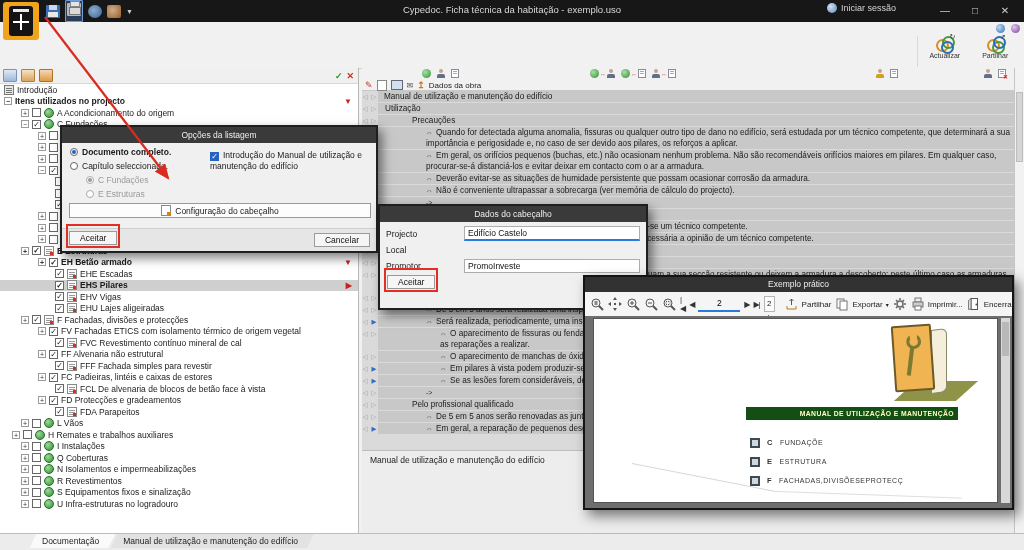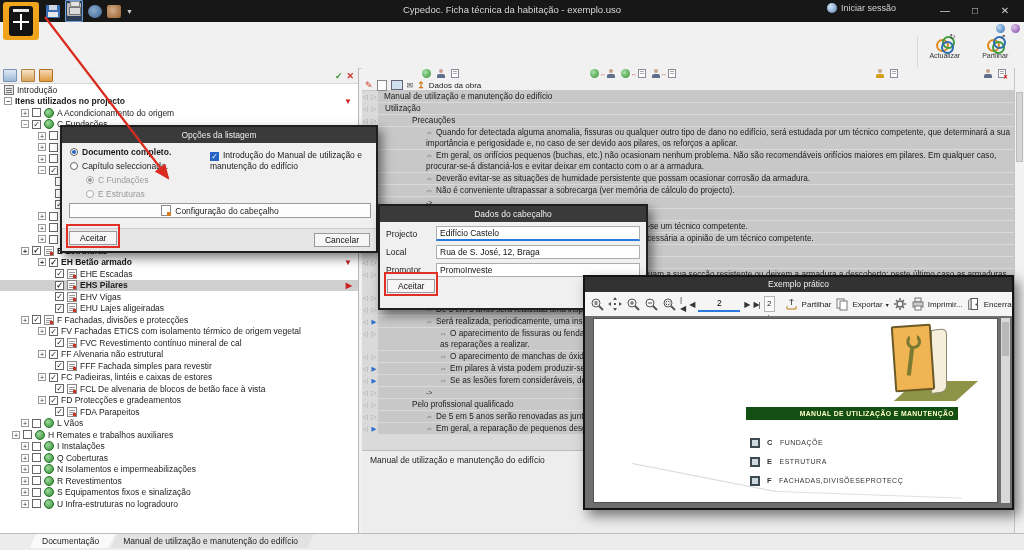--- a/index.html
+++ b/index.html
@@ -119,21 +119,21 @@
   .cfgico{display:inline-block;width:8px;height:9px;background:#fff;border:1px solid #888;vertical-align:-2px;margin-right:4px;position:relative;}
   .cfgico::after{content:"";position:absolute;right:-1px;bottom:-1px;width:4px;height:4px;background:#d08020;}
   .dlg-foot{position:absolute;left:0;bottom:0;width:100%;height:22px;background:#e6e6e6;border-top:1px solid #cfcfcf;}
   .btn{display:inline-block;border:1px solid #9a9a9a;background:#f6f6f6;font-size:8.5px;color:#111;padding:1px 10px;}
   .redbox{display:inline-block;border:2px solid #e03026;padding:1px;}
   .pos-aceitar{position:absolute;left:4px;bottom:3px;}
   .pos-cancelar{position:absolute;right:6px;bottom:4px;}
   .dlg-cab{left:378px;top:204px;width:270px;height:106px;z-index:32;}
   .fldrow{display:flex;align-items:center;margin:4px 6px 0 6px;gap:6px;}
   .fldrow label{width:44px;font-size:8.5px;color:#1a1a1a;flex:none;}
-  .fldrow input{flex:1;height:12px;border:1px solid #adadad;font-size:8.5px;font-family:"Liberation Sans",sans-serif;padding:0 3px;background:#fff;color:#111;}
+  .fldrow input{flex:1;height:12px;border:1px solid #adadad;font-size:8.5px;font-family:"Liberation Sans",sans-serif;padding:0 3px;background:#fff;color:#111;margin-left:28px;}
   .fldrow input.focus{border-bottom:2px solid #2a7ade;}
   
   .preview{position:absolute;left:583px;top:275px;width:431px;height:235px;background:#f5f5f5;border:2px solid #141414;box-shadow:5px 6px 12px rgba(0,0,0,.5);z-index:40;box-sizing:border-box;}
   .pv-title{height:15px;background:#323232;color:#eee;font-size:8.5px;text-align:center;line-height:15px;position:relative;}
   .pv-toolbar{height:24px;background:#f5f5f5;border-bottom:1px solid #d5d5d5;display:flex;align-items:center;gap:4px;padding:0 5px;font-size:8px;color:#222;}
   .ti{width:14px;height:14px;flex:none;}
   .pgnum{width:38px;height:12px;border:none;border-bottom:2px solid #2a7ade;background:transparent;text-align:center;font-size:8.5px;font-family:"Liberation Sans",sans-serif;}
   .pginfo{width:62px;height:14px;border:1px solid #b5b5b5;background:#fbfbfb;text-align:center;font-size:8px;line-height:14px;}
   .navg{font-size:8px;color:#333;letter-spacing:-1px;}
   .tbtn{display:flex;align-items:center;gap:3px;}
@@ -597,21 +597,20 @@
 
   <div class="dlg dlg-cab">
     <div class="dlg-title">Dados do cabeçalho</div>
     <div id="cabfields">
         <div class="fldrow">
           <label>Projecto</label>
           <input class="focus" value="Edifício Castelo" style="">
         </div>
         <div class="fldrow">
           <label>Local</label>
-          <input value="Rua de S. José, 12, Braga" style="">
         </div>
         <div class="fldrow">
           <label>Promotor</label>
           <input value="PromoInveste" style="">
         </div>
       </div>
     <div style="height:22px;position:relative;">
       <span class="redbox pos-aceitar"><span class="btn">Aceitar</span></span>
     </div>
   </div>

